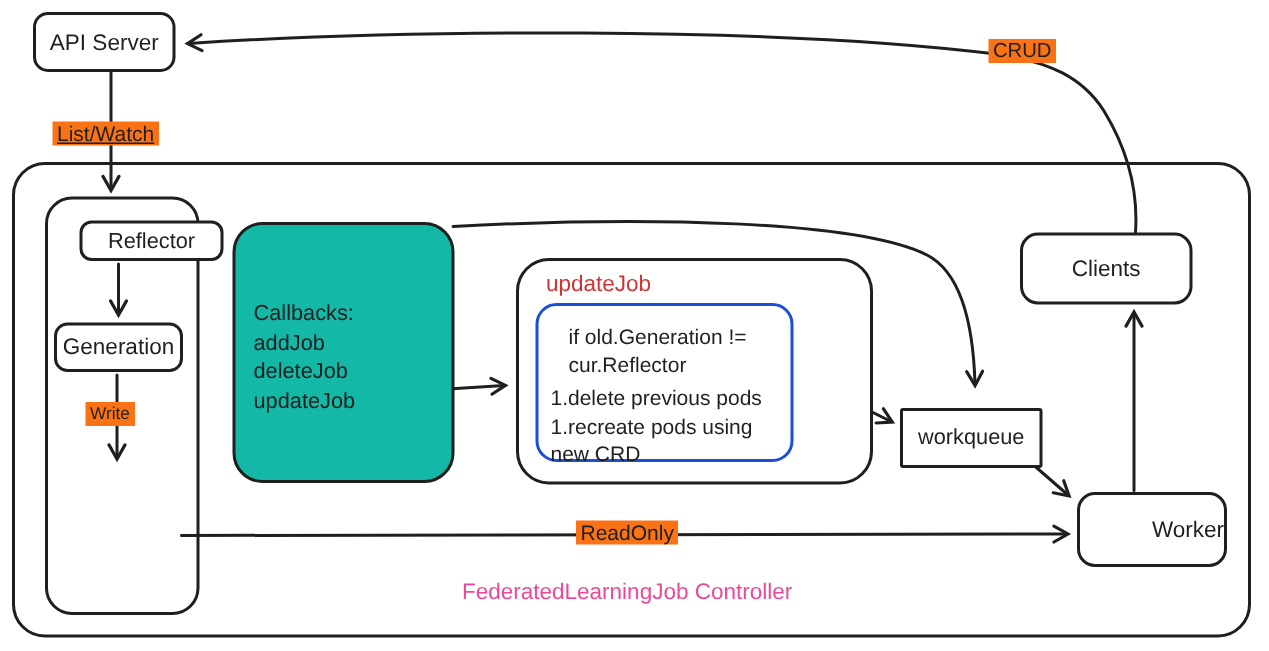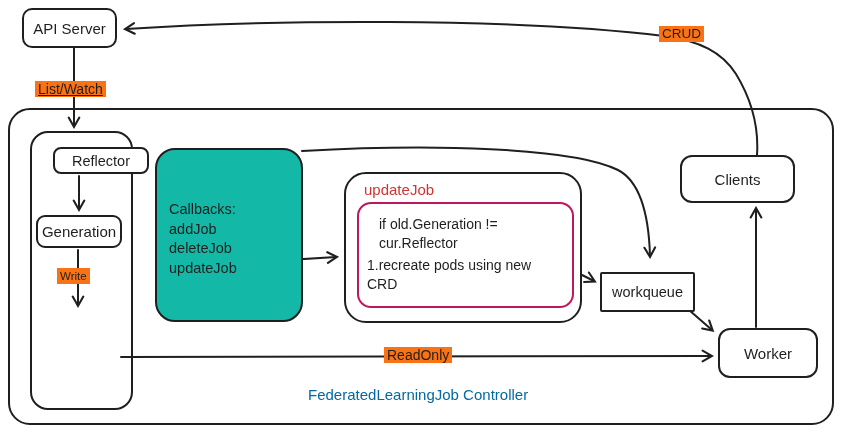--- a/index.html
+++ b/index.html
@@ -54,38 +54,38 @@
   .updatejob-outer{
     position:absolute;left:344px;top:172px;width:238px;height:151px;
     border:2px solid #1f1f1f;border-radius:22px;background:#ffffff;
     box-sizing:border-box;
   }
   .updatejob-title{
     position:absolute;left:18px;top:7px;
     font-size:15px;color:#d03434;
   }
   .updatejob-inner{
-    position:absolute;left:357px;top:202px;width:217px;height:106px;
-    border:2px solid #be185d;border-radius:14px;background:#ffffff;
+    position:absolute;left:357px;top:202px;width:172px;height:106px;
+    border:2px solid #1d4ed8;border-radius:14px;background:#ffffff;
     box-sizing:border-box;
     padding:11px 8px 0 8px;
     font-size:14px;line-height:18.5px;
   }
   .updatejob-inner .cond{padding-left:12px;margin:0 0 4px 0;}
   .updatejob-inner .steps{margin:0;}
   .workqueue{left:600px;top:272px;width:95px;height:40px;border-radius:2px;font-size:14.5px;}
   .clients{left:680px;top:155px;width:115px;height:48px;border-radius:12px;}
-  .worker{left:718px;top:328px;width:100px;height:50px;border-radius:12px;}
+  .worker{left:718px;top:328px;width:100px;height:50px;border-radius:12px;justify-content:flex-end;}
   .list-watch-lbl{left:35px;top:81px;text-decoration:underline;}
   .write-lbl{left:57px;top:268px;font-size:11.5px;}
   .readonly-lbl{left:384px;top:347px;}
   .crud-lbl{left:659px;top:26px;font-size:13.5px;}
   .controller-title{
     position:absolute;left:308px;top:386px;
-    font-size:15px;color:#0369a1;white-space:nowrap;
+    font-size:15px;color:#ec4899;white-space:nowrap;
   }
 </style>
 </head>
 <body>
 
 <div class="canvas">
 
   <svg class="edges" viewBox="0 0 846 434">
     <defs>
       <marker id="ah" viewBox="0 0 10 10" refX="7.5" refY="5" markerWidth="7" markerHeight="7" orient="auto-start-reverse">
@@ -135,20 +135,21 @@
   <div class="updatejob-outer">
     <div class="updatejob-title">updateJob</div>
   </div>
 
   <div class="updatejob-inner">
     <div class="cond">
       <div>if old.Generation !=</div>
       <div>cur.Reflector</div>
     </div>
     <div class="steps">
+      <div>1.delete previous pods</div>
       <div>1.recreate pods using new CRD</div>
     </div>
   </div>
 
   <div class="box workqueue">
     <span>workqueue</span>
   </div>
 
   <div class="box clients">
     <span>Clients</span>

